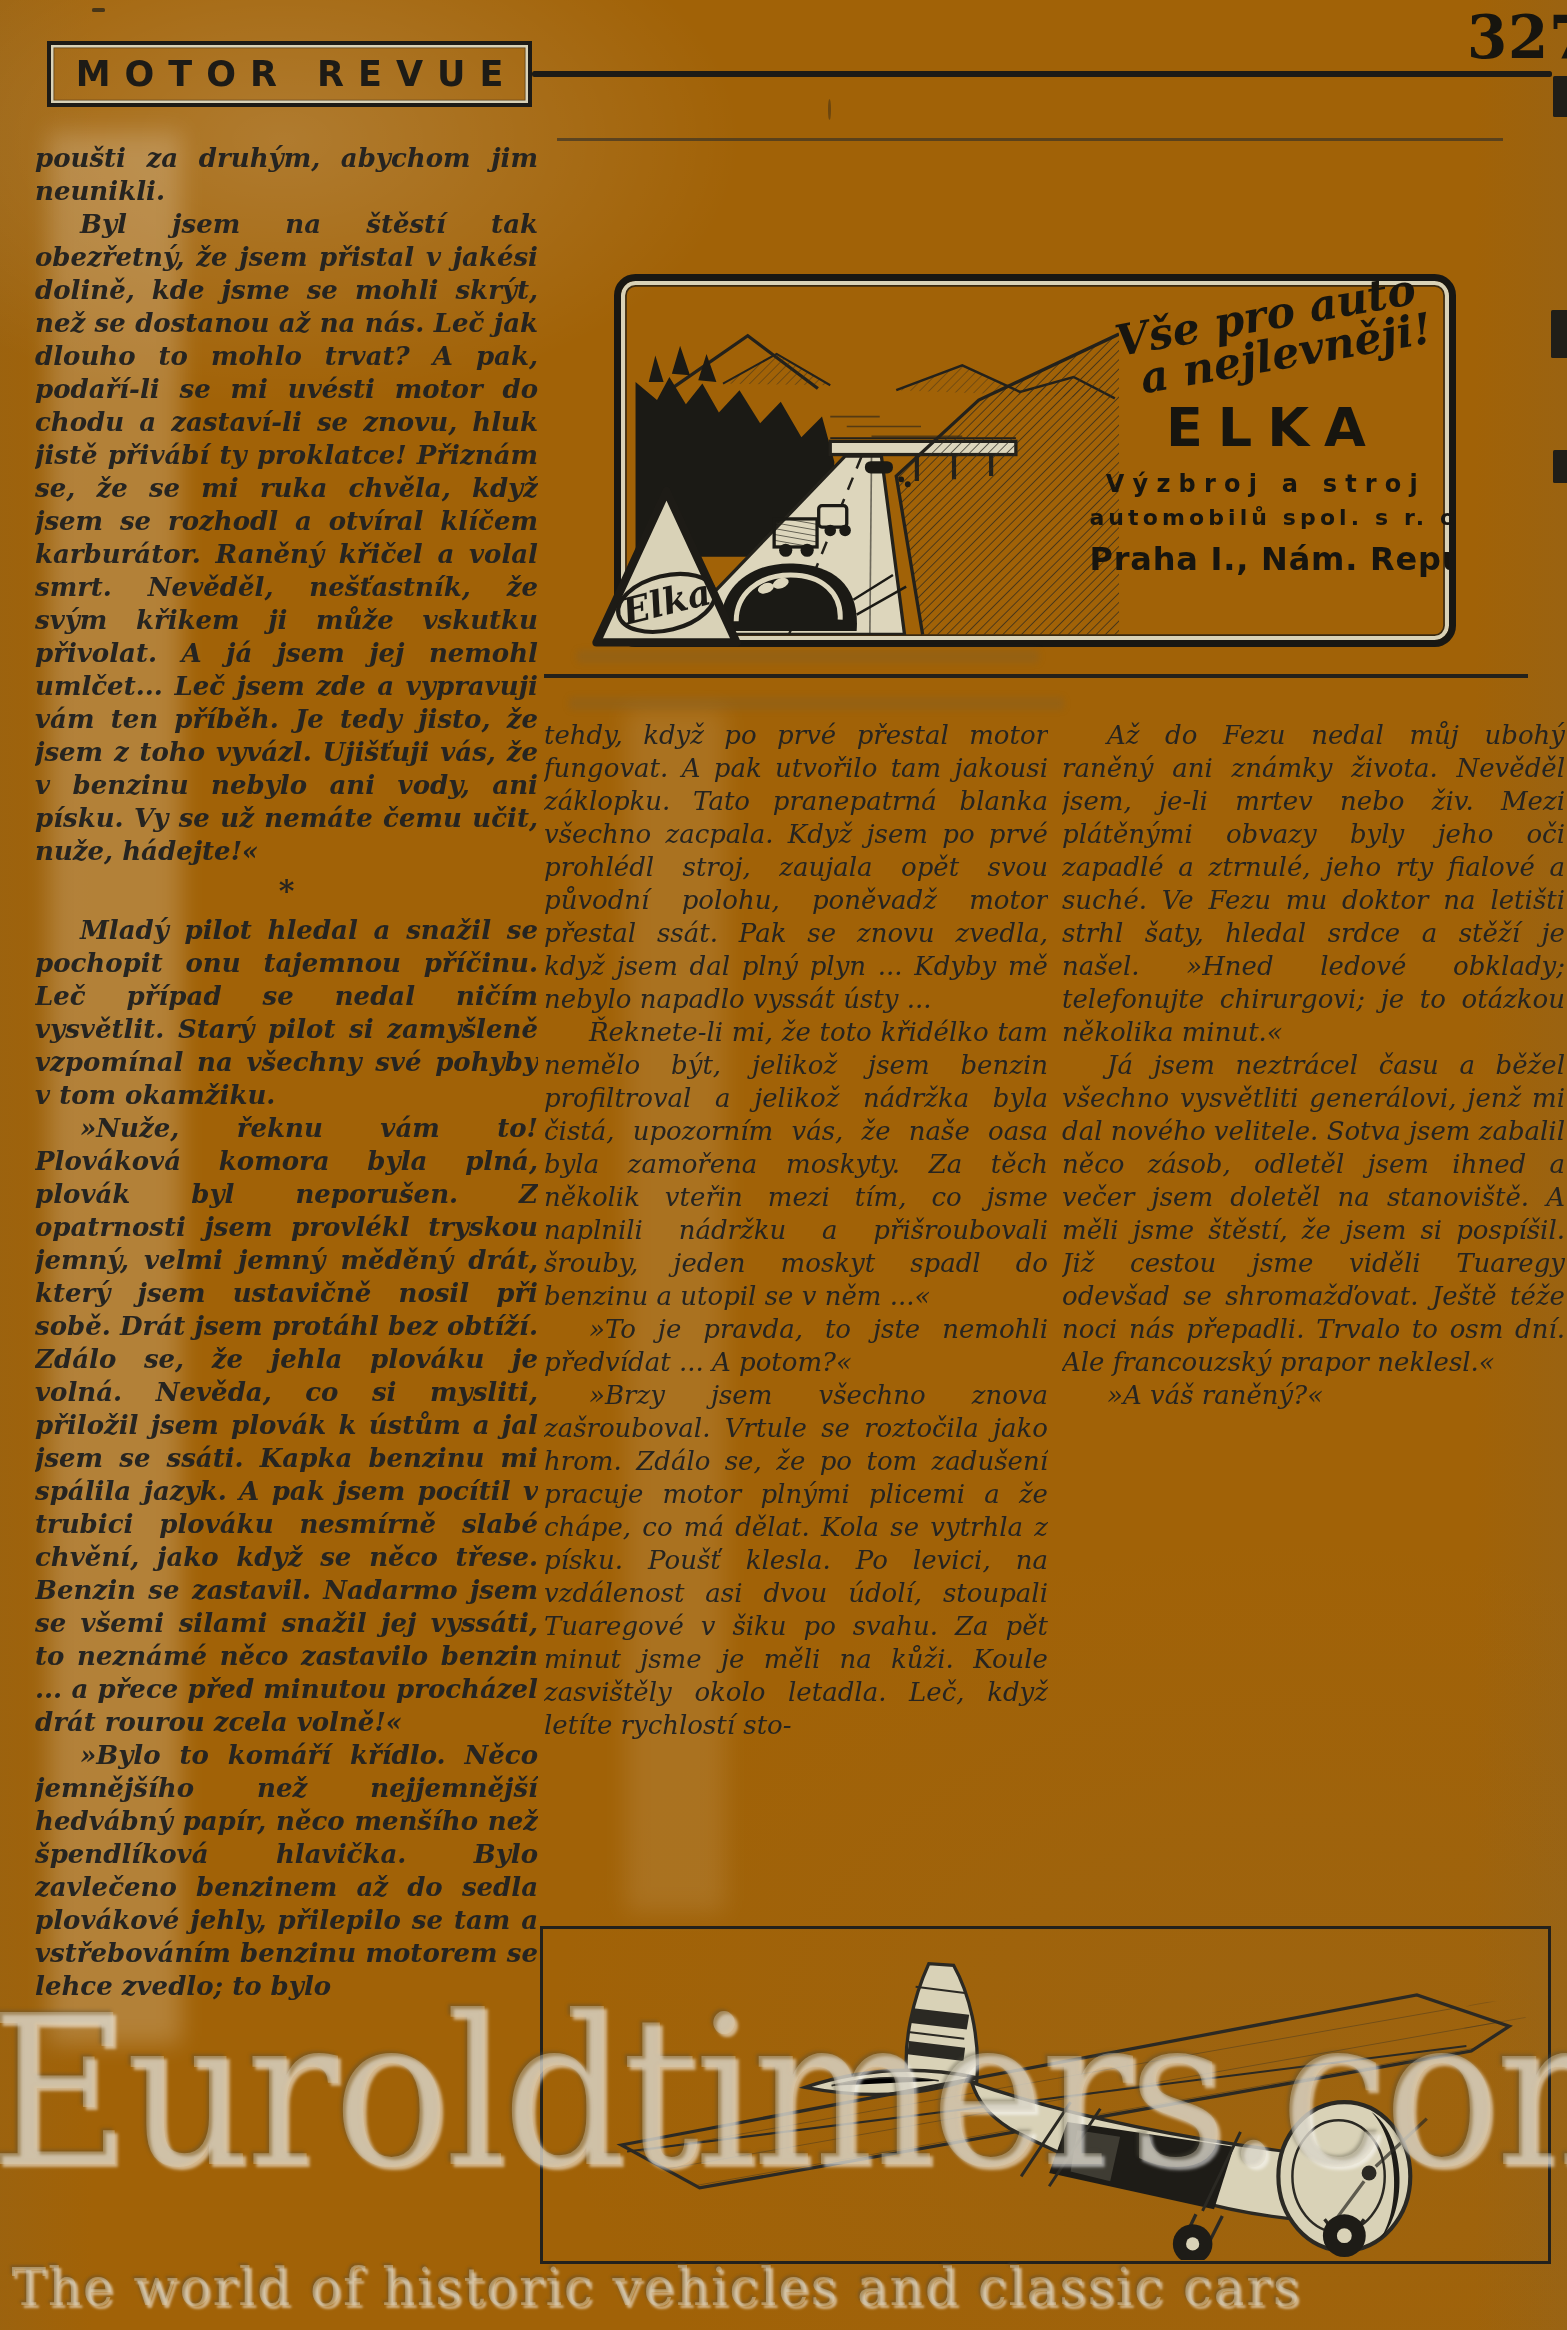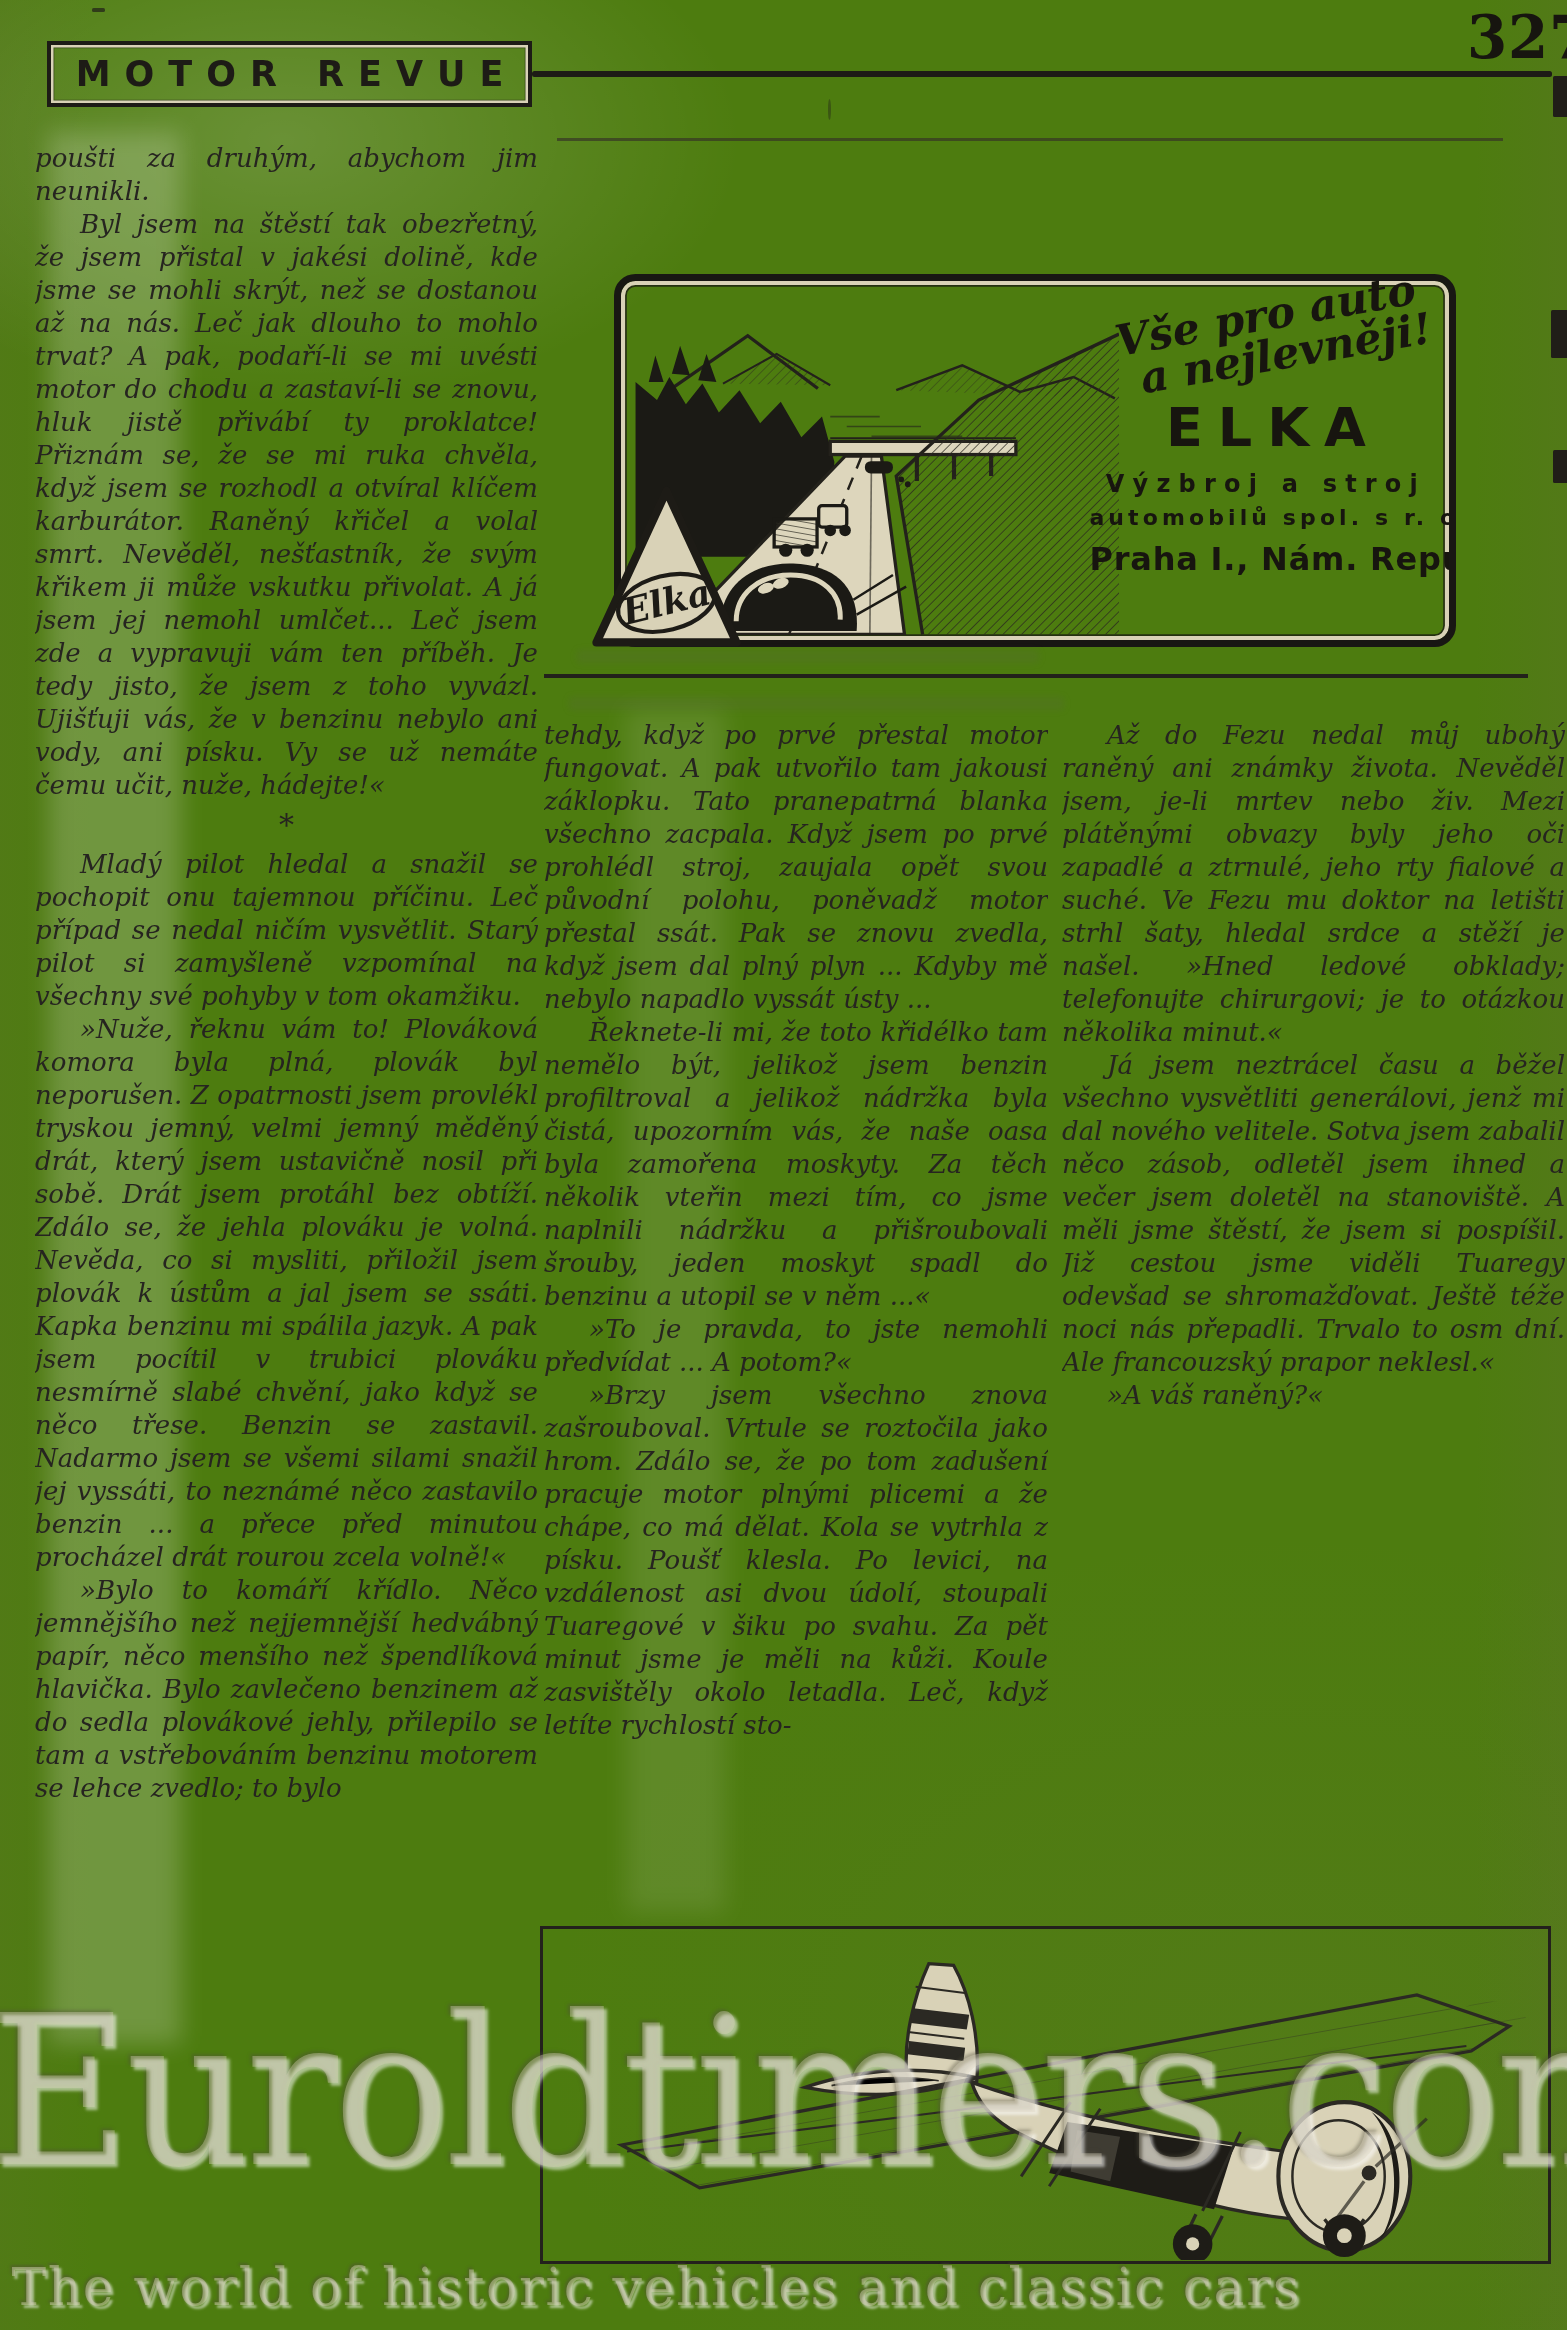--- a/index.html
+++ b/index.html
@@ -1,18 +1,18 @@
 <!DOCTYPE html>
 <html style="font-size:13px"><head>
 <meta charset="utf-8">
 <style>
   html,body{margin:0;padding:0;background:#8a8578;}
   #page{
     position:relative; width:1568px; height:2330px; overflow:hidden;
-    background:#4d7c0f;
+    background:#a16207;
     font-family:"DejaVu Serif", serif;
     color:#26241e;
   }
   .shade{position:absolute;inset:0;pointer-events:none;
     background:
       radial-gradient(ellipse 742px 429px at 18% 6%, rgba(255,255,255,.16), transparent 62%),
       radial-gradient(ellipse 1072px 742px at 82% 88%, rgba(125,115,90,.10), transparent 70%),
       linear-gradient(90deg, rgba(115,105,80,.10), transparent 6%, transparent 94%, rgba(115,105,80,.14));
   }
   .band{position:absolute;background:rgba(255,255,255,.20);filter:blur(11.5px);pointer-events:none;}
@@ -40,21 +40,21 @@
 
   
   .col{
     position:absolute; text-align:justify;
     font-style:italic; font-size:26px; line-height:33px;
     color:#262420; overflow:hidden;
   }
   .col p{margin:0; text-indent:45px;}
   .col p.noindent{text-indent:0;}
   .col p.sep{text-align:center;text-indent:0;font-style:normal;font-size:30px;line-height:46px;}
-  #col-left{left:35px; top:142px; width:503px; height:1906px;}
+  #col-left{left:35px; top:142px; width:503px; height:1906px;font-weight:bold;}
   #col-mid{left:544px; top:719px; width:504px; height:1194px;}
   #col-right{left:1062px; top:719px; width:503px; height:1194px;}
 
   
   .ad-frame{
     position:absolute;left:614px;top:274px;width:842px;height:373px;box-sizing:border-box;
     border:7.4px solid #181713;border-radius:21.4px;
     box-shadow:inset 0 0 0 4.1px #d9d2b7, inset 0 0 0 5.8px rgba(24,23,19,.75);
     overflow:hidden;
   }

